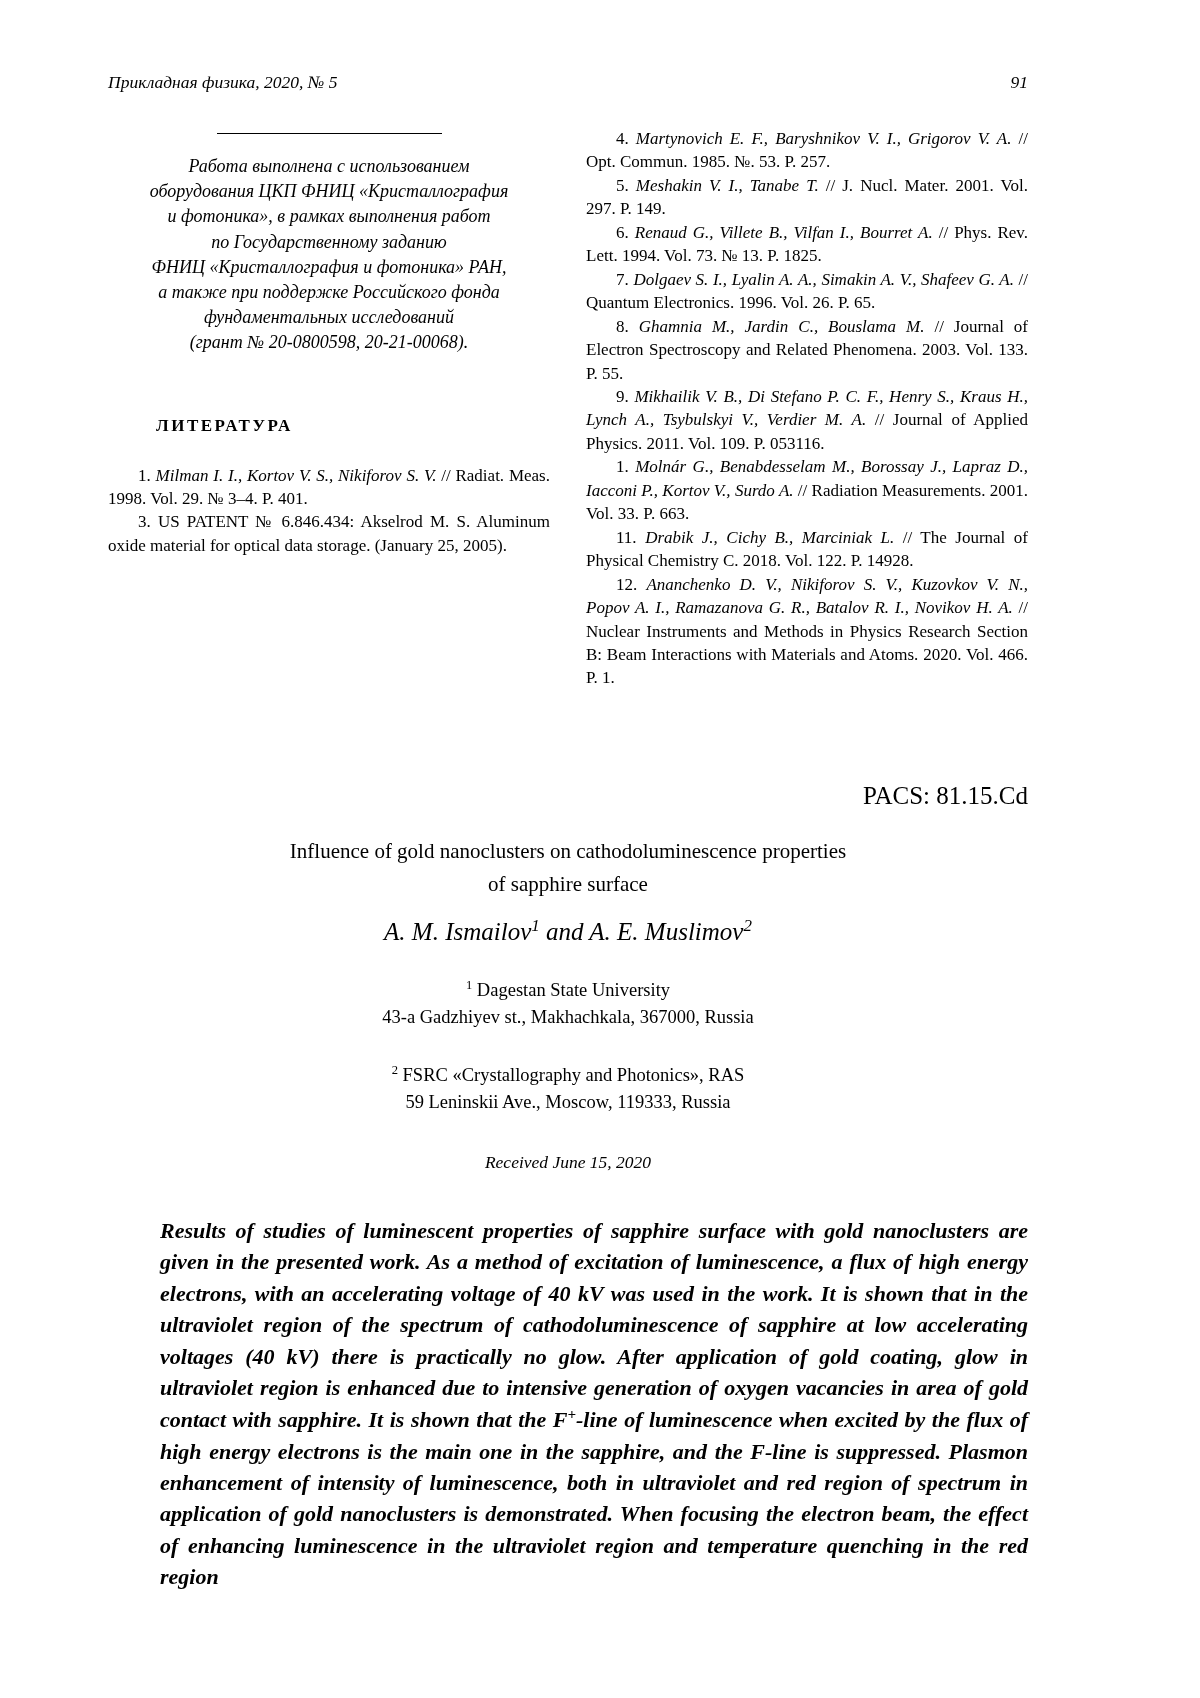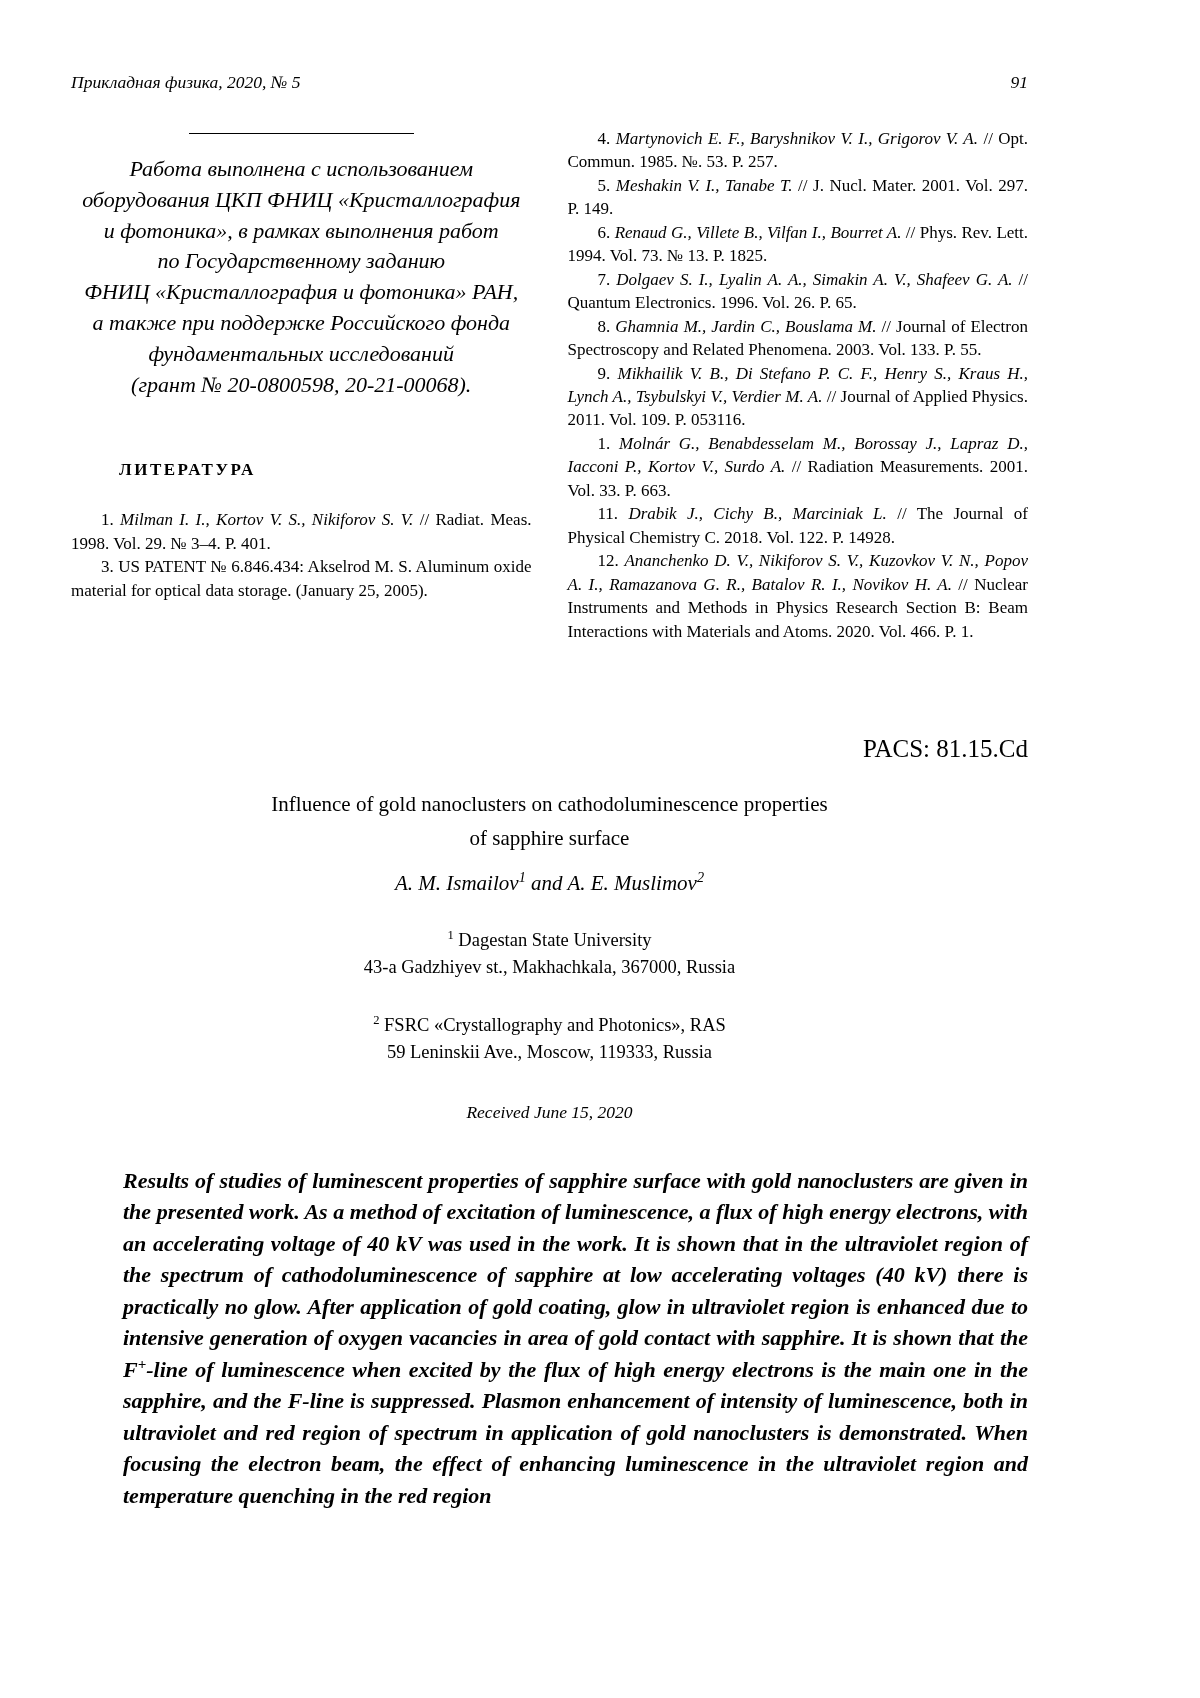--- a/index.html
+++ b/index.html
@@ -4,21 +4,21 @@
 <style>
   * { box-sizing: border-box; }
   html, body { margin: 0; padding: 0; background: #ffffff; }
   .page {
     width: 1200px;
     min-height: 1698px;
     margin: 0 auto;
     background: #ffffff;
     color: #000000;
     font-family: "Liberation Serif", "DejaVu Serif", serif;
-    padding: 72px 172px 60px 71px;
+    padding: 72px 172px 60px 108px;
   }
   
   .running-head {
     display: flex;
     justify-content: space-between;
     align-items: baseline;
     font-style: italic;
     font-size: 17.5px;
   }
   
@@ -30,21 +30,21 @@
   }
   .footnote-rule {
     width: 225px;
     border: none;
     border-top: 1.6px solid #000;
     margin: 6px auto 20px auto;
   }
   .ack {
     font-style: italic;
     text-align: center;
-    font-size: 22px;
+    font-size: 18px;
     line-height: 1.4;
     white-space: pre-line;
     margin: 0;
   }
   .lit-heading {
     font-weight: bold;
     font-size: 17px;
     letter-spacing: 2.5px;
     margin: 60px 0 0 48px;
   }
@@ -67,21 +67,21 @@
     text-align: center;
     font-weight: normal;
     font-size: 21px;
     line-height: 1.6;
     margin-top: 24px;
     white-space: pre-line;
   }
   .authors-line {
     text-align: center;
     font-style: italic;
-    font-size: 21px;
+    font-size: 25px;
     margin-top: 8px;
   }
   sup { font-size: 0.68em; }
   .affiliation {
     text-align: center;
     font-size: 18.5px;
     line-height: 1.45;
     margin-top: 30px;
   }
   .received {

